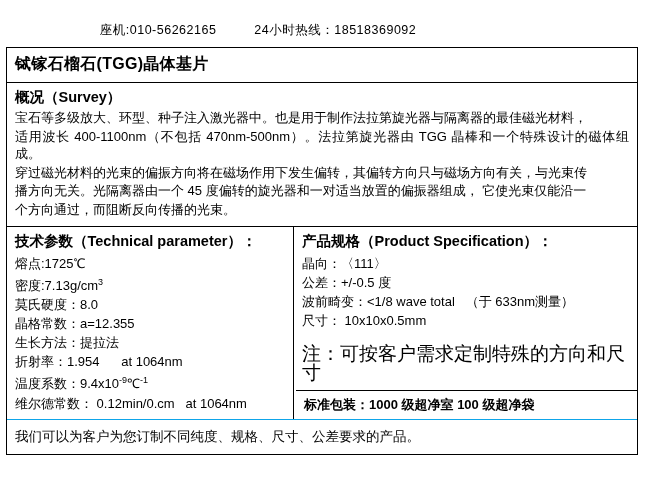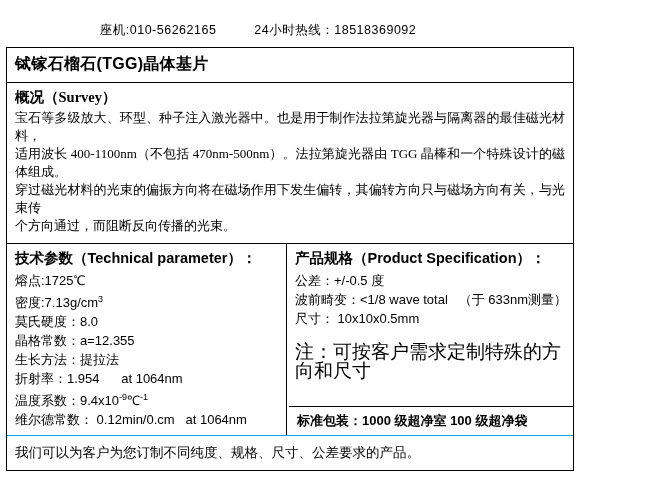--- a/index.html
+++ b/index.html
@@ -29,37 +29,36 @@
     font-size: 12.5px;
     letter-spacing: 0.5px;
   }
   .contact-bar .phone {
     margin-right: 34px;
   }
   .doc {
     position: absolute;
     top: 47px;
     left: 6px;
-    width: 568px;
+    width: 632px;
     border: 1px solid #000000;
     box-sizing: border-box;
   }
   .row-title {
     border-bottom: 1px solid #000000;
     padding: 6px 8px 7px 8px;
   }
   .row-title .title-text {
     font-size: 16px;
     font-weight: bold;
     letter-spacing: 0.3px;
   }
   .row-survey {
     border-bottom: 1px solid #000000;
     padding: 5px 8px 7px 8px;
-    font-family: Liberation Serif, serif;
   }
   .survey-head {
     font-size: 14.5px;
     font-weight: bold;
     margin-bottom: 2px;
   }
   .survey-body p {
     margin: 0 0 1px 0;
     font-size: 13px;
     line-height: 17.5px;
@@ -140,40 +139,42 @@
     <div class="row-title">
       <span class="title-text">铽镓石榴石(TGG)晶体基片</span>
     </div>
 
     <div class="row-survey">
       <div class="survey-head">概况（Survey）</div>
       <div class="survey-body">
         <p>宝石等多级放大、环型、种子注入激光器中。也是用于制作法拉第旋光器与隔离器的最佳磁光材料，</p>
         <p>适用波长 400-1100nm（不包括 470nm-500nm）。法拉第旋光器由 TGG 晶棒和一个特殊设计的磁体组成。</p>
         <p>穿过磁光材料的光束的偏振方向将在磁场作用下发生偏转，其偏转方向只与磁场方向有关，与光束传</p>
+        <p>播方向无关。光隔离器由一个 45 度偏转的旋光器和一对适当放置的偏振器组成， 它使光束仅能沿一</p>
         <p>个方向通过，而阻断反向传播的光束。</p>
       </div>
     </div>
 
     <div class="row-specs">
 
       <div class="col-left">
         <div class="sec-head">技术参数（Technical parameter）：</div>
         <div class="param-line">熔点:1725℃</div>
         <div class="param-line"><span>密度:7.13g/cm</span><span class="sup">3</span></div>
         <div class="param-line">莫氏硬度：8.0</div>
         <div class="param-line">晶格常数：a=12.355</div>
         <div class="param-line">生长方法：提拉法</div>
         <div class="param-line">折射率：1.954      at 1064nm</div>
         <div class="param-line"><span>温度系数：9.4x10</span><span class="sup">-9</span><span>℃</span><span class="sup">-1</span></div>
         <div class="param-line">维尔德常数： 0.12min/0.cm   at 1064nm</div>
       </div>
 
       <div class="col-right">
         <div class="sec-head">产品规格（Product Specification）：</div>
+        <div class="spec-line">晶向：〈111〉</div>
         <div class="spec-line">公差：+/-0.5 度</div>
         <div class="spec-line">波前畸变：&lt;1/8 wave total   （于 633nm测量）</div>
         <div class="spec-line">尺寸： 10x10x0.5mm</div>
         <div class="note-line">注：可按客户需求定制特殊的方向和尺寸</div>
         <div class="pack-box">标准包装：1000 级超净室 100 级超净袋</div>
       </div>
 
     </div>
 
     <div class="row-footer">

